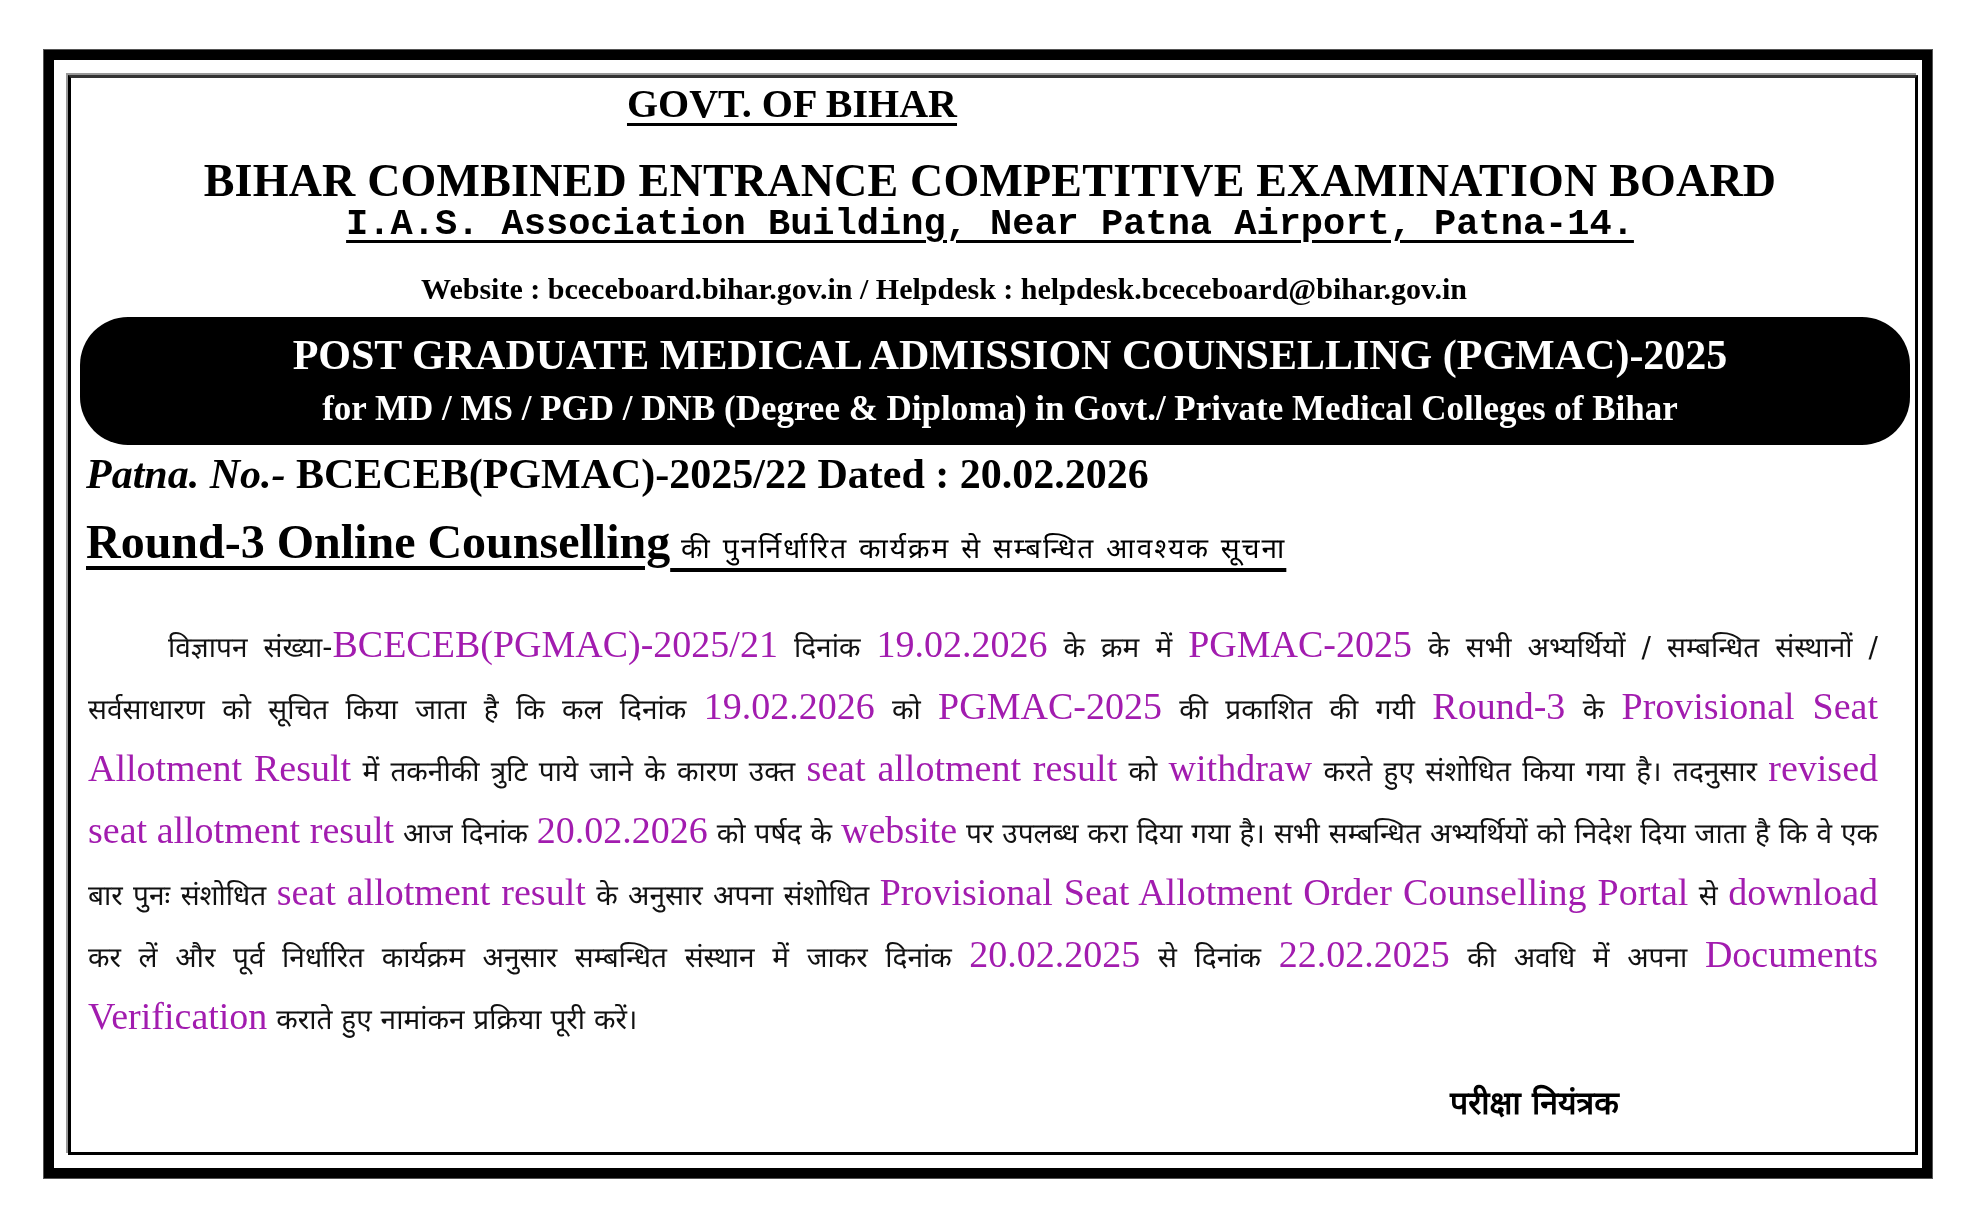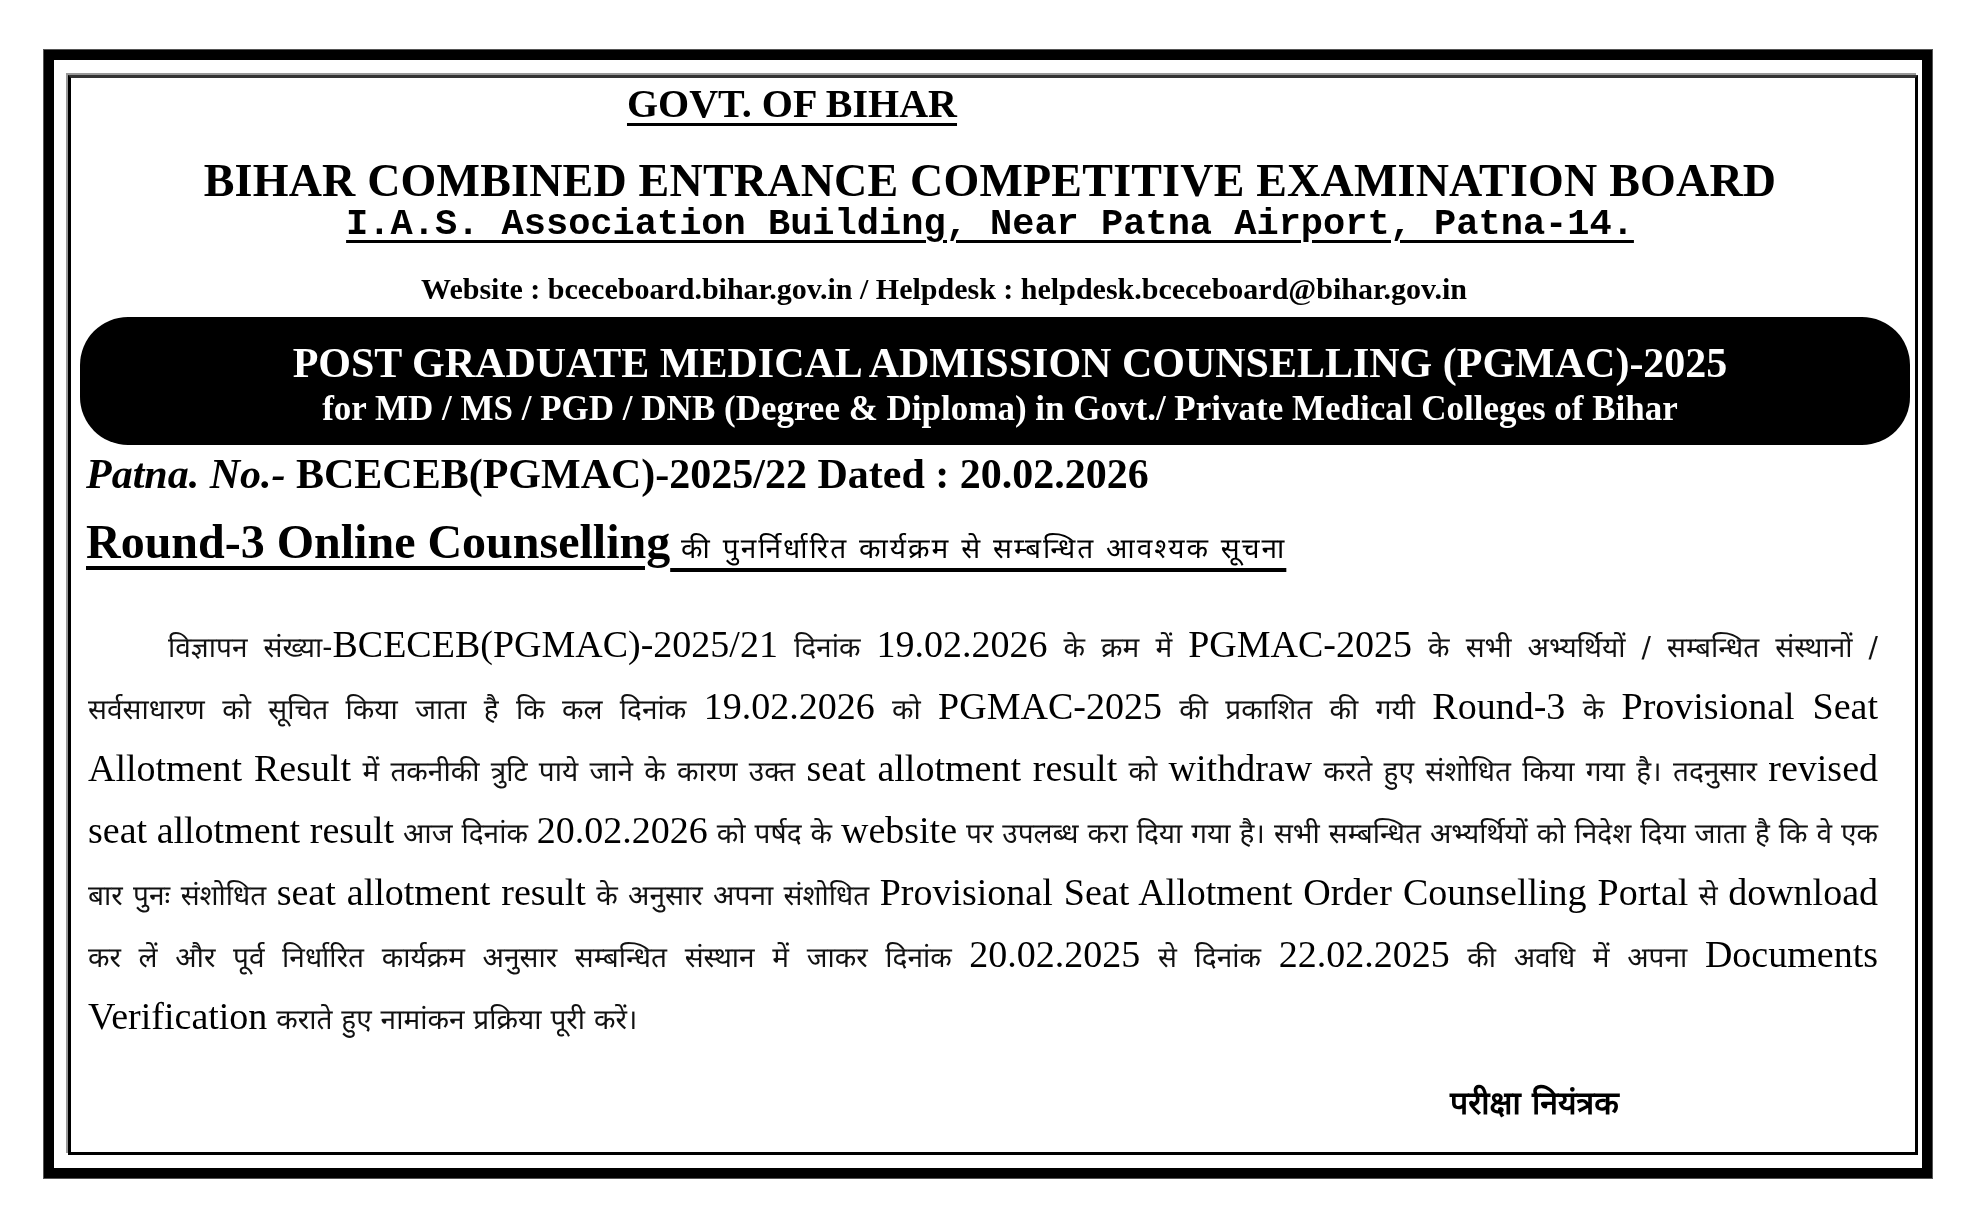--- a/index.html
+++ b/index.html
@@ -17,32 +17,32 @@
   .board { position: absolute; top: 154px; left: 0; width: 1980px; text-align: center;
            font-size: 46px; font-weight: bold; letter-spacing: 0.2px; }
   .address { position: absolute; top: 203px; left: 0; width: 1980px; text-align: center;
              font-size: 37px; font-weight: bold; font-family: Liberation Mono, monospace; }
   .address span { text-decoration: underline; text-underline-offset: 6px; text-decoration-thickness: 3px; }
   .website { position: absolute; top: 264px; left: 0; width: 1888px; text-align: center;
              font-size: 30px; font-weight: bold; margin-top: 8px; }
   .banner { position: absolute; left: 80px; top: 317px; width: 1830px; height: 128px;
             background: #000; border-radius: 48px; color: #fff; }
   .banner .l1 { position: absolute; top: 14px; left: 0; width: 1800px; text-align: center;
-                font-size: 42px; font-weight: bold; padding-left: 30px; margin-top: 8px; }
+                font-size: 42px; font-weight: bold; padding-left: 30px; }
   .banner .l2 { position: absolute; top: 72px; left: 20px; width: 1800px;
                 font-size: 35px; font-weight: bold; text-align: center; }
   .advt { position: absolute; top: 450px; left: 86px; font-size: 42px; font-weight: bold; }
   .advt i { font-style: italic; }
   .round { position: absolute; top: 514px; left: 86px; width: 1735px; font-size: 48px; }
   .round .en { font-weight: bold; text-decoration: underline; text-decoration-thickness: 4px; text-underline-offset: 8px; }
   .round .hi { font-family: "DejaVu Sans", sans-serif; font-size: 28px; text-decoration: underline; text-decoration-thickness: 4px; text-underline-offset: 10px; letter-spacing: 2px; }
   .body { position: absolute; top: 615px; left: 88px; width: 1790px; font-size: 33px;
           line-height: 59px; text-align: justify; text-indent: 80px; color: #111; }
   .body .hi { font-family: "DejaVu Sans", sans-serif; font-size: 28px; }
-  .body .en { font-family: "Liberation Serif", serif; font-size: 38px; color: #000000; }
+  .body .en { font-family: "Liberation Serif", serif; font-size: 38px; color: #a21caf; }
   .sign { position: absolute; top: 1080px; left: 1450px; font-family: "DejaVu Sans", sans-serif;
           font-size: 32px; font-weight: bold; }
 </style>
 </head>
 <body>
 
 <div class="outer"></div>
 <div class="inner"></div>
 
 <div class="govt"><span>GOVT. OF BIHAR</span></div>

